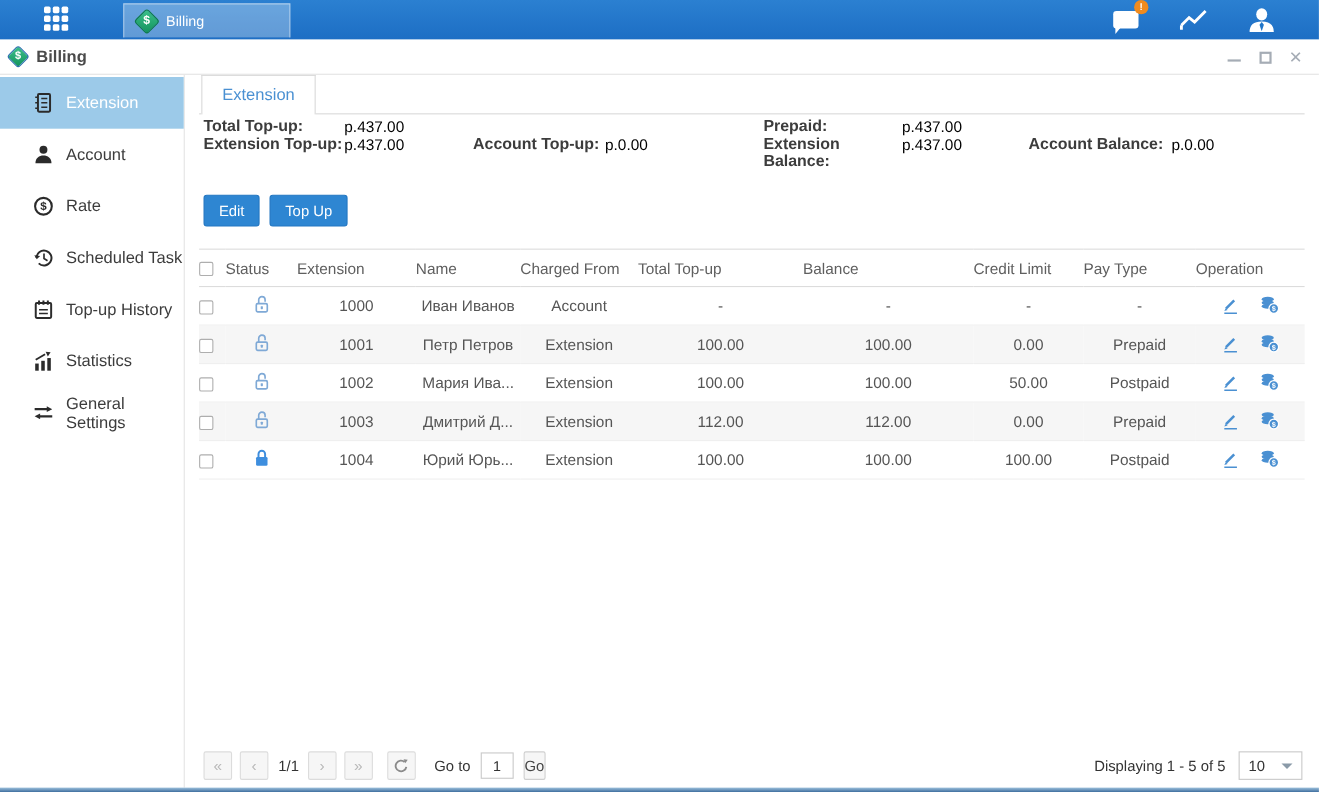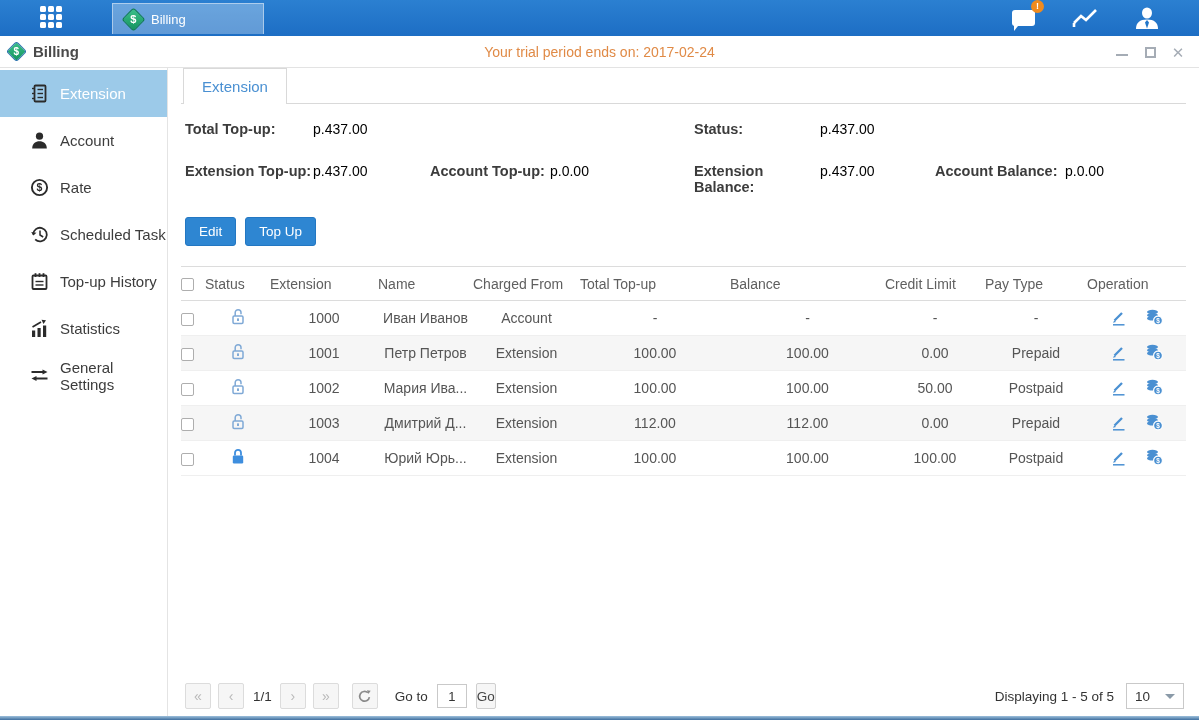--- a/index.html
+++ b/index.html
@@ -42,21 +42,21 @@
 
   .content { flex:1 1 auto; display:flex; flex-direction:column; padding:0 13px; min-width:0; }
 
   
   .tabstrip { display:flex; height:36px; flex:0 0 auto; }
   .tab-lead { width:2px; border-bottom:1px solid #d9d9d9; }
   .tab { width:104px; border:1px solid #d9d9d9; border-bottom:none; background:#fff; color:#4a90d2; font-size:15px; display:flex; align-items:center; justify-content:center; cursor:default; }
   .tab-rest { flex:1; border-bottom:1px solid #d9d9d9; }
 
   
-  .summary { margin-top:17px; padding-left:4px; display:grid; grid-template-columns:128px 117px 120px 144px 126px 115px 130px auto; row-gap:26px; font-size:14px; }
+  .summary { margin-top:3px; padding-left:4px; display:grid; grid-template-columns:128px 117px 120px 144px 126px 115px 130px auto; row-gap:0; font-size:14px; }
   .summary .lbl { font-weight:bold; color:#3c3c3c; font-size:14.5px; }
   .summary .val { color:#000000; }
 
   
   .actions { margin-top:22px; padding-left:4px; display:flex; gap:9px; flex:0 0 auto; }
   .btn-blue { background:#2e86d2; color:#fff; border:1px solid #2377c2; border-radius:3px; font-size:13.5px; height:29px; padding:0 13px; cursor:pointer; font-family:inherit; }
 
   
   table { margin-top:20px; border-collapse:collapse; table-layout:fixed; width:1005px; flex:0 0 auto; }
   thead th { height:34px; border-top:1px solid #dcdcdc; border-bottom:1px solid #dcdcdc; font-weight:normal; font-size:14px; color:#5f5f5f; text-align:left; }
@@ -122,21 +122,20 @@
     </div>
   </header>
 
   <div class="titlebar">
     <div class="title-left">
       <span class="diamond sm">
           <span>$</span>
         </span>
       <span class="app-title">Billing</span>
     </div>
-    <div class="trial">Your trial period ends on: 2017-02-24</div>
     <div class="win-controls">
       <span class="wc min">
           <i></i>
         </span>
       <span class="wc max">
           <i></i>
         </span>
       <span class="wc">✕</span>
     </div>
   </div>
@@ -237,21 +236,21 @@
         <div class="tab-lead"></div>
         <div class="tab">Extension</div>
         <div class="tab-rest"></div>
       </div>
 
       <div class="summary">
         <span class="lbl">Total Top-up:</span>
         <span class="val">р.437.00</span>
         <span></span>
           <span></span>
-        <span class="lbl">Status:</span>
+        <span class="lbl">Prepaid:</span>
         <span class="val">р.437.00</span>
         <span></span>
           <span></span>
 
         <span class="lbl">Extension Top-up:</span>
         <span class="val">р.437.00</span>
         <span class="lbl">Account Top-up:</span>
         <span class="val">р.0.00</span>
         <span class="lbl">Extension Balance:</span>
         <span class="val">р.437.00</span>

